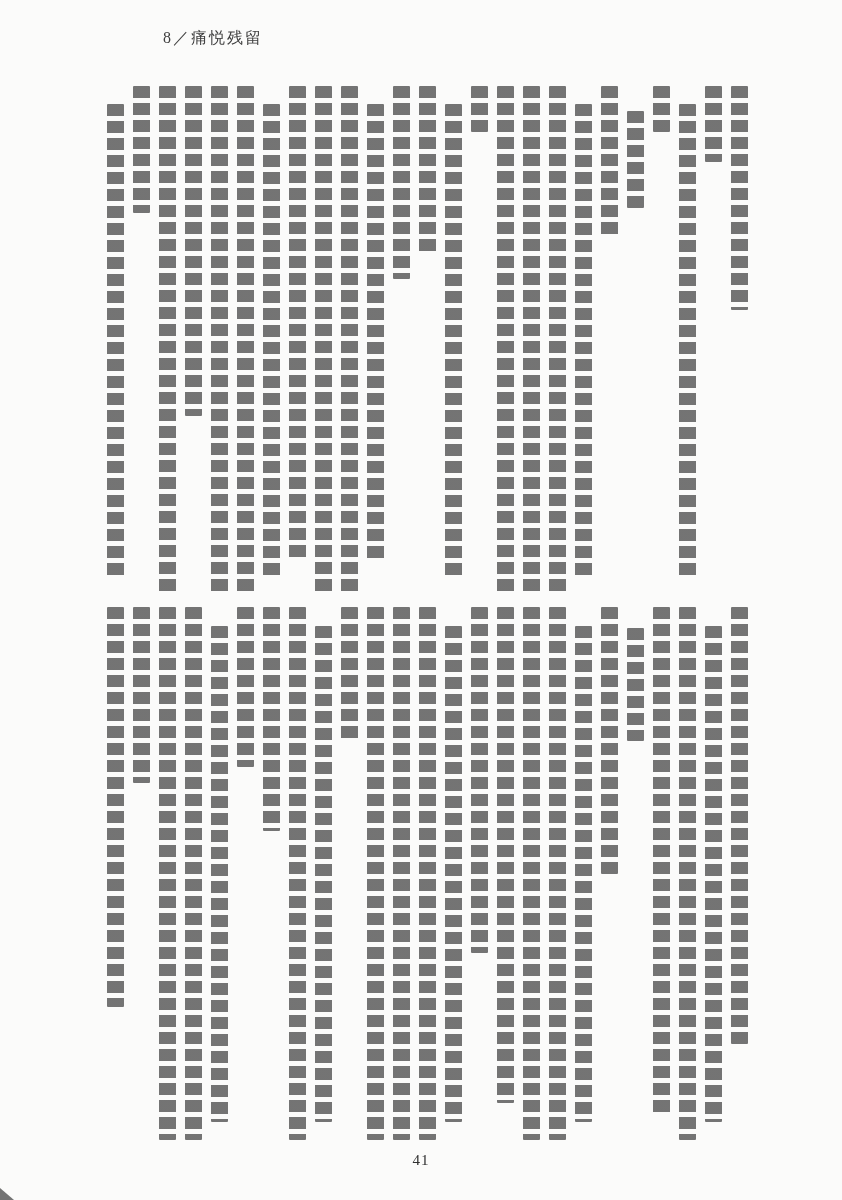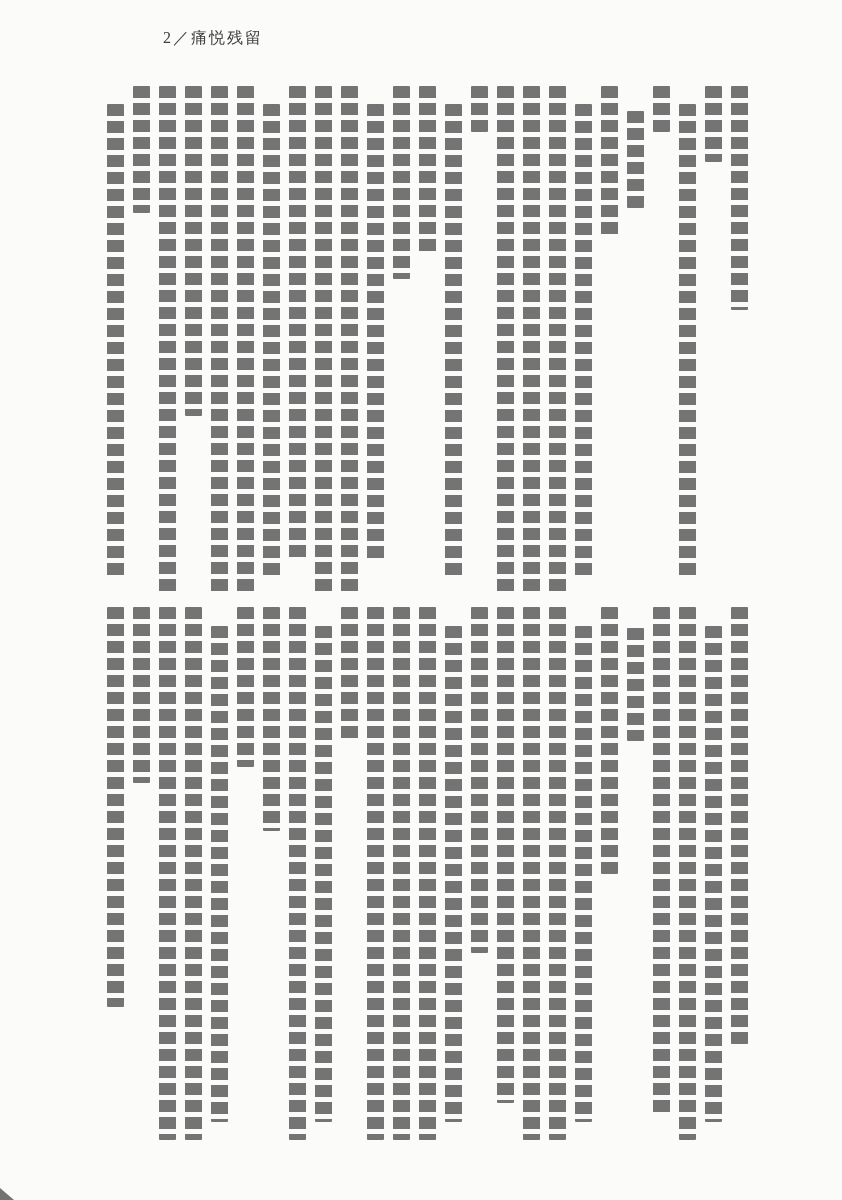--- a/index.html
+++ b/index.html
@@ -79,21 +79,21 @@
     clip-path: polygon(0 0, 0 100%, 100% 100%);
     opacity: 0.85;
   }
 </style>
 </head>
 <body>
 
 <div class="page">
 
 
-  <div class="page-header">2／痛悦残留</div>
+  <div class="page-header">8／痛悦残留</div>
 
   <div class="text-block top" id="top-block">
       <div class="text-column" style="margin-top: 0px; height: 224px;"></div>
       <div class="text-column" style="margin-top: 0px; height: 76px;"></div>
       <div class="text-column" style="margin-top: 18px; height: 473px;"></div>
       <div class="text-column" style="margin-top: 0px; height: 46px;"></div>
       <div class="text-column" style="margin-top: 25px; height: 97px;"></div>
       <div class="text-column" style="margin-top: 0px; height: 152px;"></div>
       <div class="text-column" style="margin-top: 18px; height: 473px;"></div>
       <div class="text-column" style="margin-top: 0px; height: 508px;"></div>
@@ -137,16 +137,17 @@
       <div class="text-column" style="margin-top: 0px; height: 533px;"></div>
       <div class="text-column" style="margin-top: 0px; height: 224px;"></div>
       <div class="text-column" style="margin-top: 0px; height: 160px;"></div>
       <div class="text-column" style="margin-top: 19px; height: 496px;"></div>
       <div class="text-column" style="margin-top: 0px; height: 533px;"></div>
       <div class="text-column" style="margin-top: 0px; height: 533px;"></div>
       <div class="text-column" style="margin-top: 0px; height: 176px;"></div>
       <div class="text-column" style="margin-top: 0px; height: 400px;"></div>
     </div>
 
+  <div class="page-number">41</div>
 
   <div class="scan-artifact"></div>
 
 </div>
 
 </body></html>

